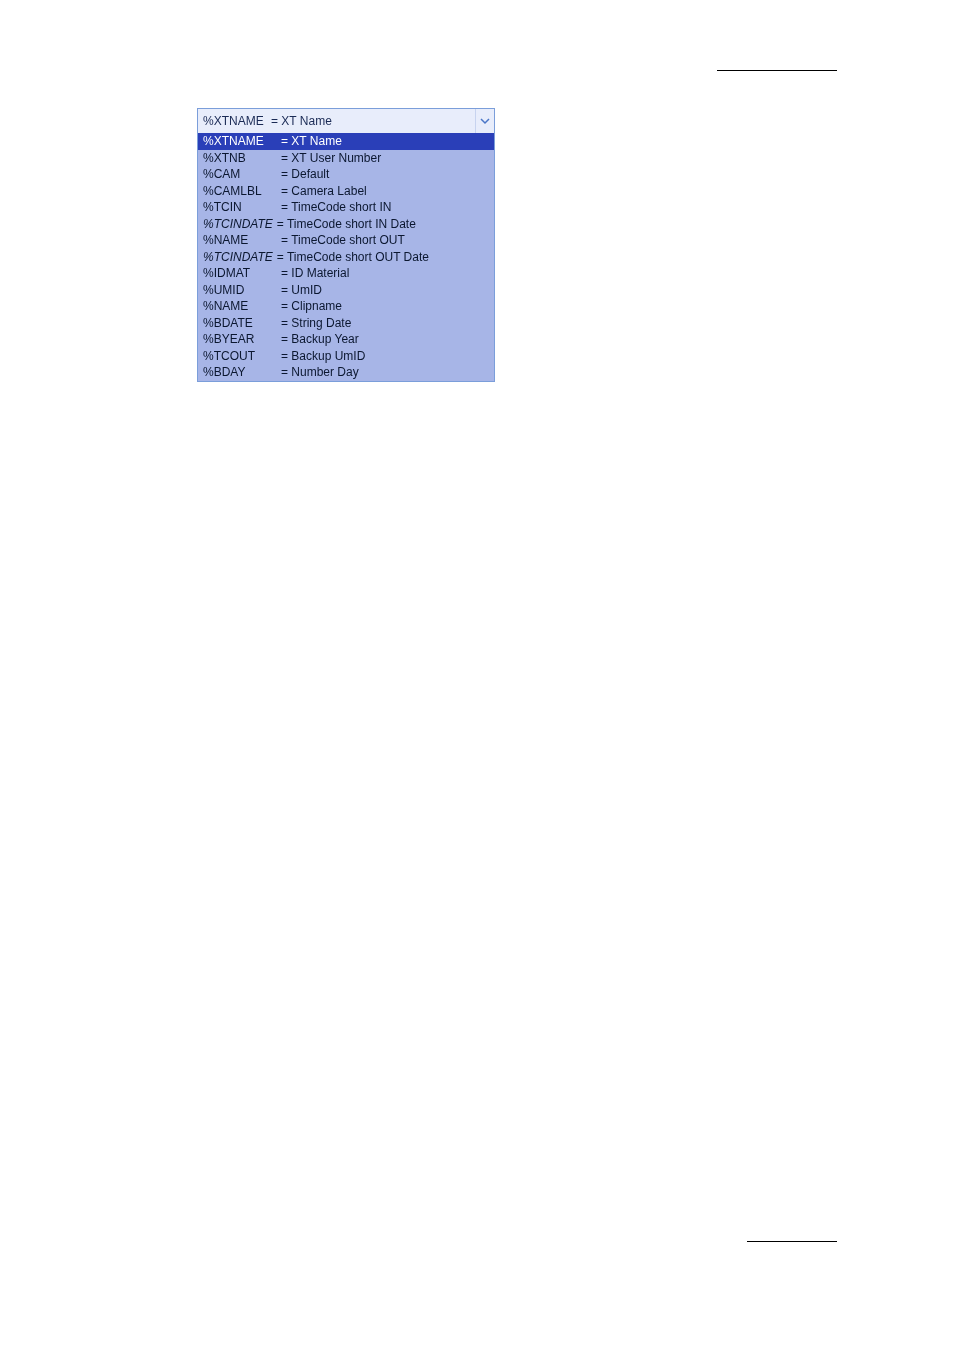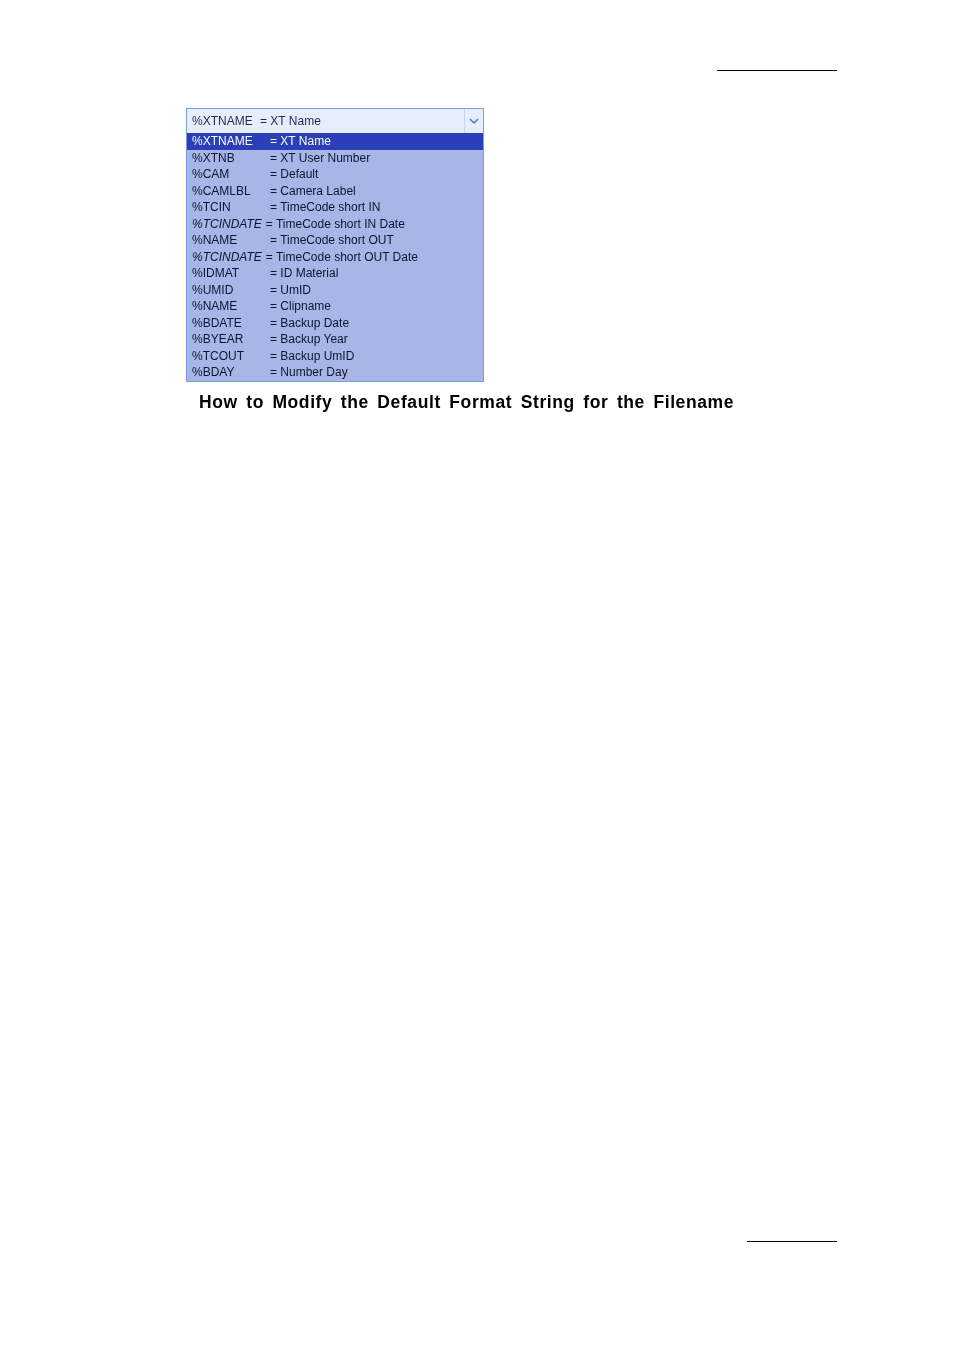--- a/index.html
+++ b/index.html
@@ -25,21 +25,21 @@
   }
   .hr-bottom {
     position: absolute;
     bottom: 108px;
     right: 117px;
     width: 90px;
     border-top: 1px solid #000;
   }
   .combo-wrap {
     position: absolute;
-    left: 186px;
+    left: 197px;
     top: 108px;
     width: 296px;
     border: 1px solid #7b9eda;
   }
   .combo-sel {
     display: flex;
     height: 24px;
     background: #e8edfb;
     font-family: Verdana, Tahoma, Arial, sans-serif;
     font-size: 12px;
@@ -164,34 +164,33 @@
         <div class="combo-item">
           <span class="code">%UMID</span>
           <span class="desc">= UmID</span>
         </div>
         <div class="combo-item">
           <span class="code">%NAME</span>
           <span class="desc">= Clipname</span>
         </div>
         <div class="combo-item">
           <span class="code">%BDATE</span>
-          <span class="desc">= Backup Date</span>
+          <span class="desc">= String Date</span>
         </div>
         <div class="combo-item">
           <span class="code">%BYEAR</span>
           <span class="desc">= Backup Year</span>
         </div>
         <div class="combo-item">
           <span class="code">%TCOUT</span>
           <span class="desc">= Backup UmID</span>
         </div>
         <div class="combo-item">
           <span class="code">%BDAY</span>
           <span class="desc">= Number Day</span>
         </div>
       </div>
 </div>
 
-<div class="heading">How to Modify the Default Format String for the Filename</div>
 
 <div class="hr-bottom"></div>
 
 </div>
 
 </body></html>

